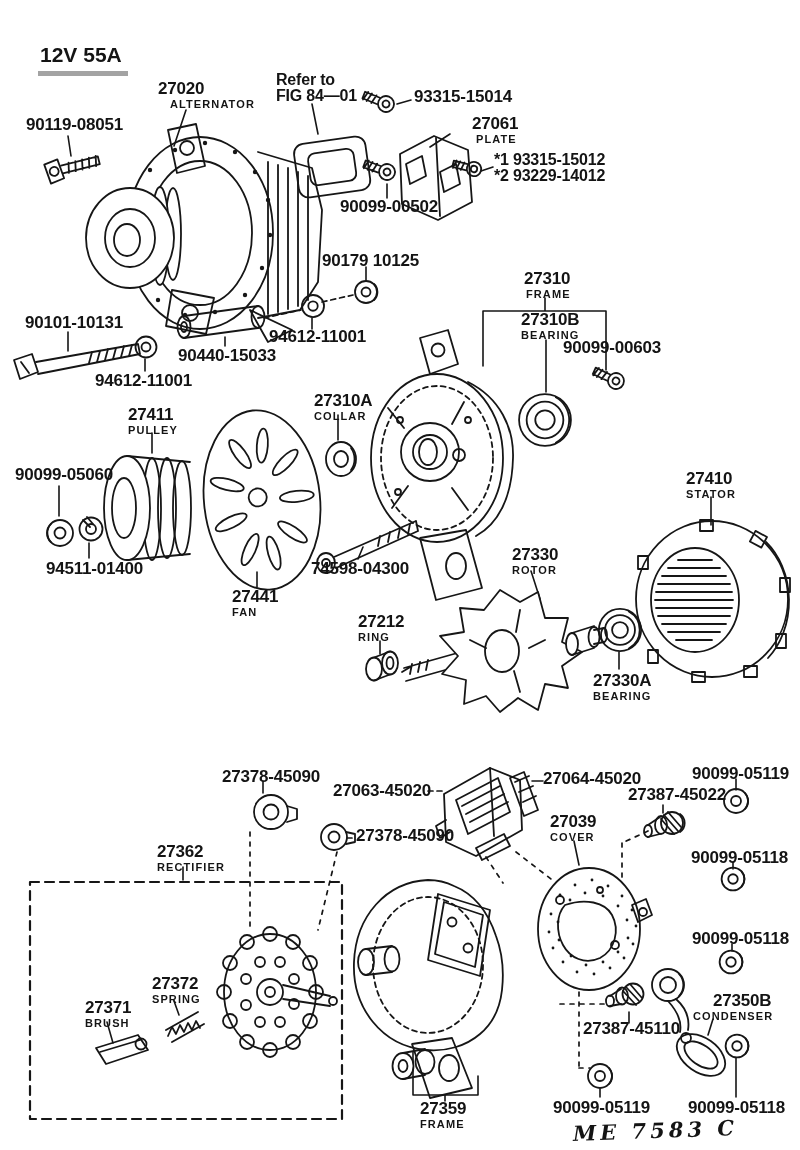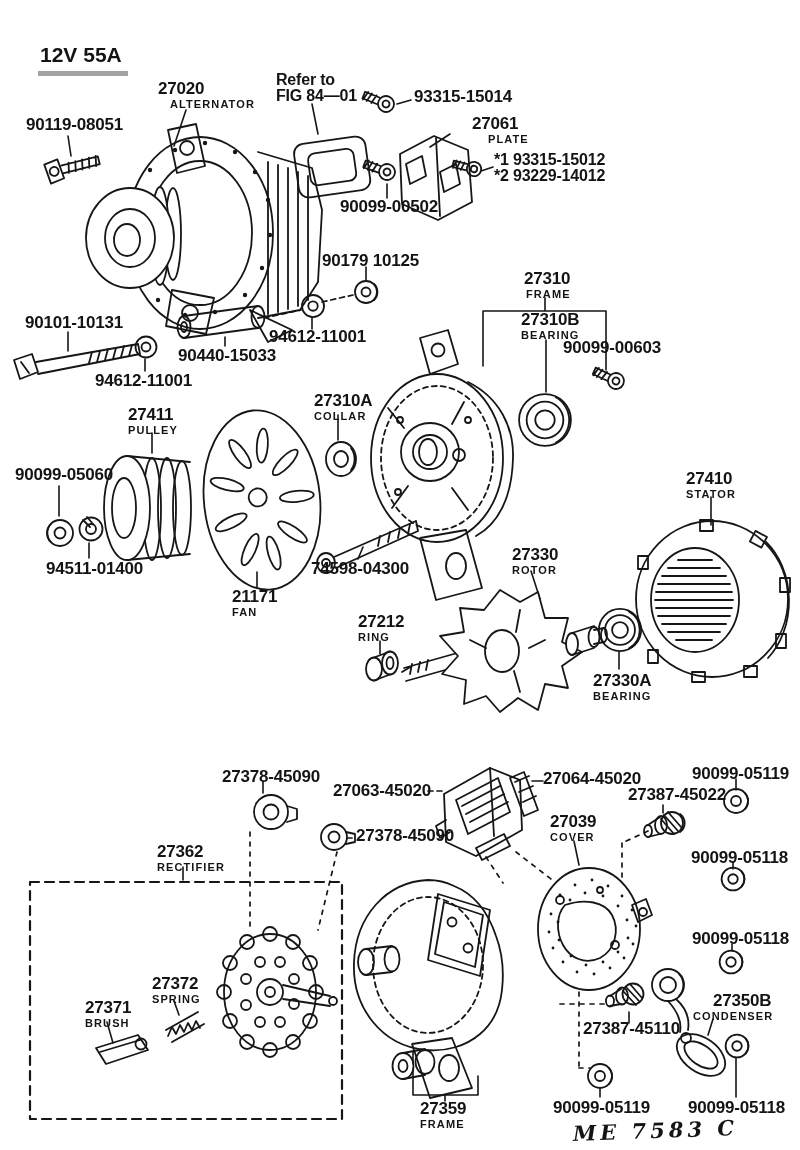--- a/index.html
+++ b/index.html
@@ -406,21 +406,21 @@
   <div class="num">Refer to</div>
   <div class="num">FIG 84—01</div>
     </div>
 
 <div class="lbl" style="left:414px;top:88px">
   <div class="num">93315-15014</div>
     </div>
 
 <div class="lbl" style="left:472px;top:115px">
   <div class="num">27061</div>
-  <div class="sub" style="margin-left:16px">PLATE</div>
+  <div class="sub" style="margin-left:4px">PLATE</div>
     </div>
 
 <div class="lbl small" style="left:494px;top:152px">
   <div class="num">*1 93315-15012</div>
   <div class="num">*2 93229-14012</div>
     </div>
 
 <div class="lbl" style="left:340px;top:198px">
   <div class="num">90099-00502</div>
     </div>
@@ -472,21 +472,21 @@
 
 <div class="lbl" style="left:15px;top:466px">
   <div class="num">90099-05060</div>
     </div>
 
 <div class="lbl" style="left:46px;top:560px">
   <div class="num">94511-01400</div>
     </div>
 
 <div class="lbl" style="left:232px;top:588px">
-  <div class="num">21171</div>
+  <div class="num">27441</div>
   <div class="sub">FAN</div>
     </div>
 
 <div class="lbl" style="left:311px;top:560px">
   <div class="num">74598-04300</div>
     </div>
 
 <div class="lbl" style="left:358px;top:613px">
   <div class="num">27212</div>
   <div class="sub">RING</div>

